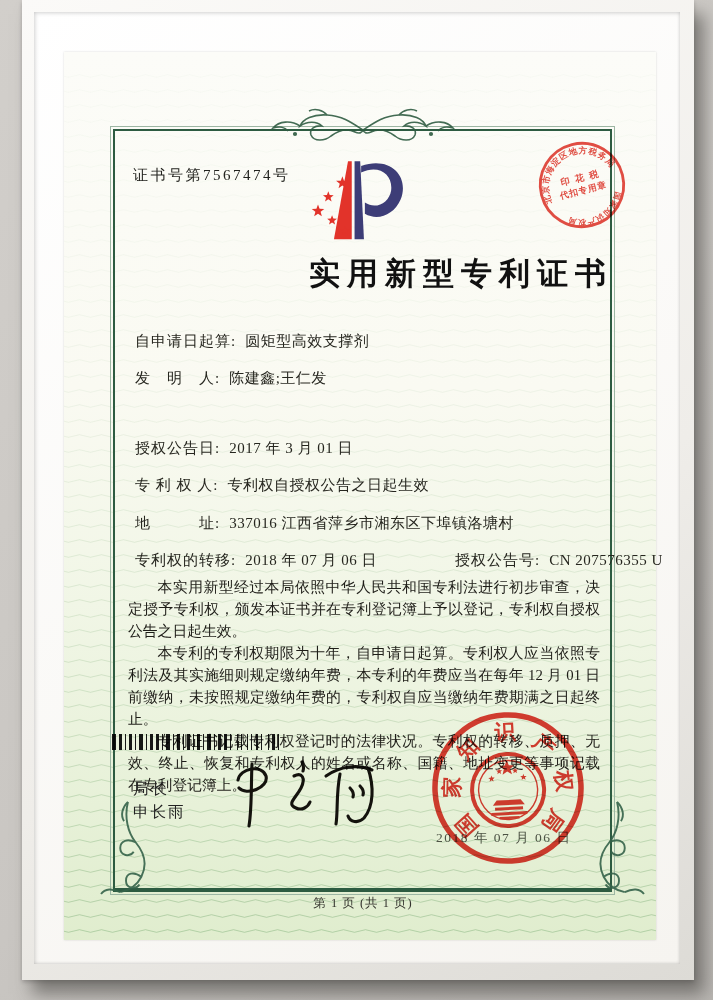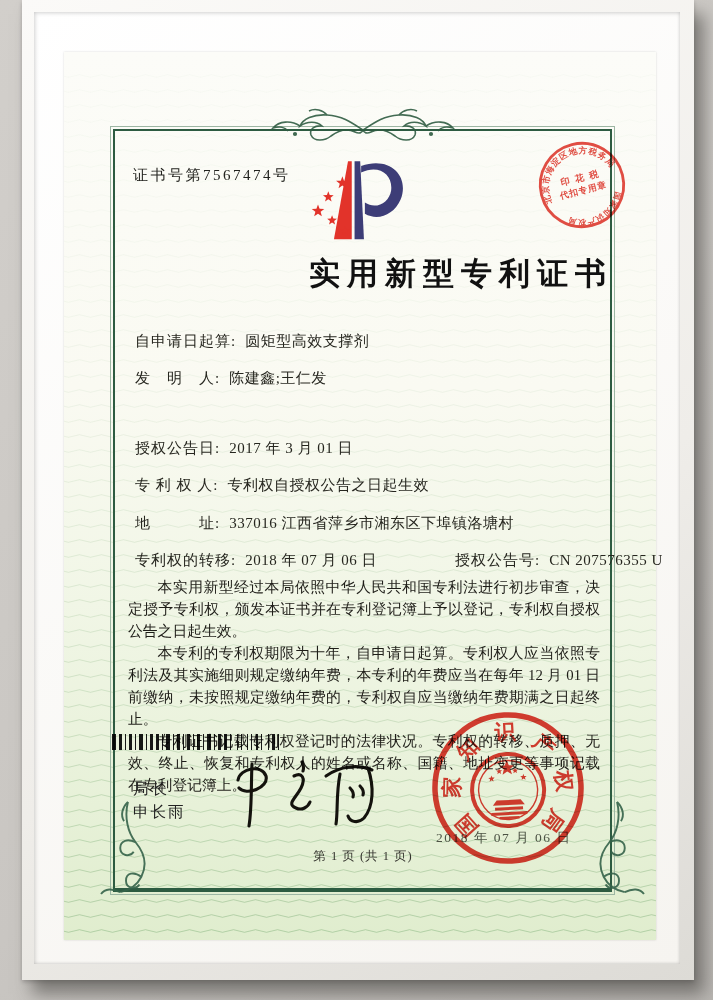--- a/index.html
+++ b/index.html
@@ -31,21 +31,21 @@
          color:#1e1d18;text-align:justify;}
   .paras p{margin:0;text-indent:2em;}
   .barcode{left:112px;top:734px;width:196px;height:16px;overflow:hidden;mix-blend-mode:multiply;}
   .barcode i{position:absolute;top:0;height:16px;background:#191919;display:block;}
   .sig-role{left:133px;top:779px;font-size:15.5px;color:#222;letter-spacing:3px;}
   .sig-name{left:133px;top:802px;font-size:15.5px;color:#222;letter-spacing:2px;}
   .signature-svg{left:222px;top:750px;mix-blend-mode:multiply;}
   .seal-svg{left:428px;top:708px;mix-blend-mode:multiply;opacity:.93;}
   .seal-date{left:436px;top:829px;font-size:13.5px;color:#4c5244;letter-spacing:1.5px;white-space:nowrap;}
   .tax-stamp-svg{left:532px;top:135px;mix-blend-mode:multiply;opacity:.85;}
-  .footer{left:113px;top:848px;width:500px;text-align:center;font-size:12.5px;
+  .footer{left:113px;top:895px;width:500px;text-align:center;font-size:12.5px;
           color:#33332d;letter-spacing:1px;}
   .ornament{color:#2f5c42;}
   .logo-svg{left:288px;top:156px;}
   .orn-top{left:263px;top:106px;}
   .orn-bl{left:95px;top:800px;}
   .orn-br{left:588px;top:800px;}
 </style>
 </head>
 <body>
 

